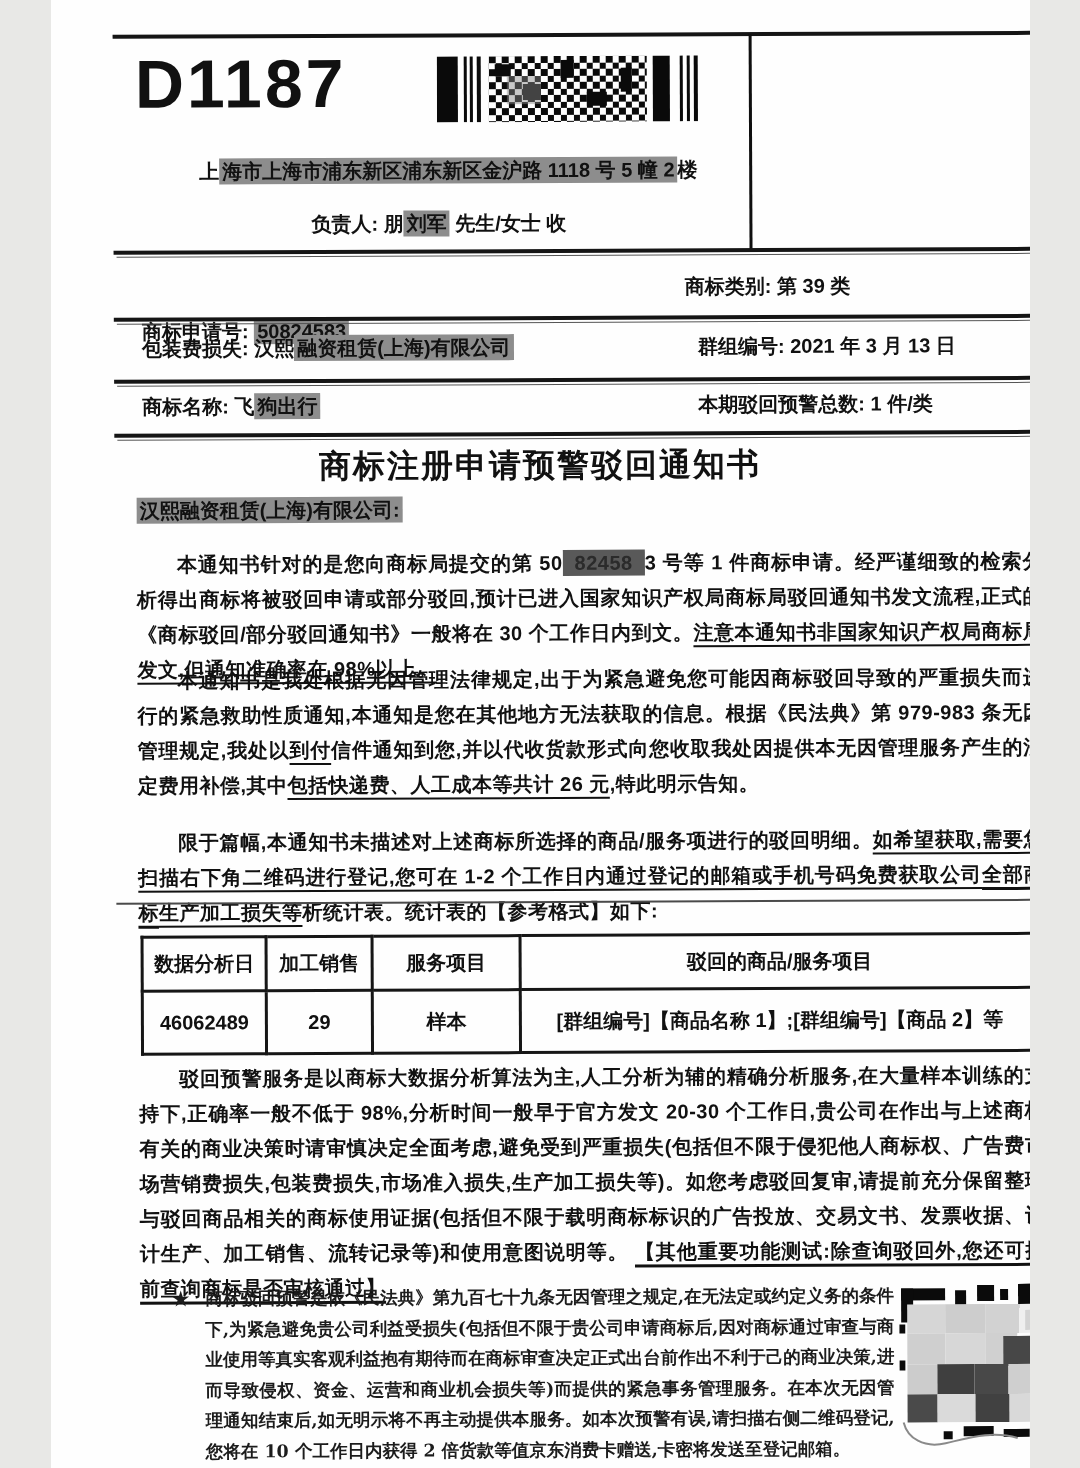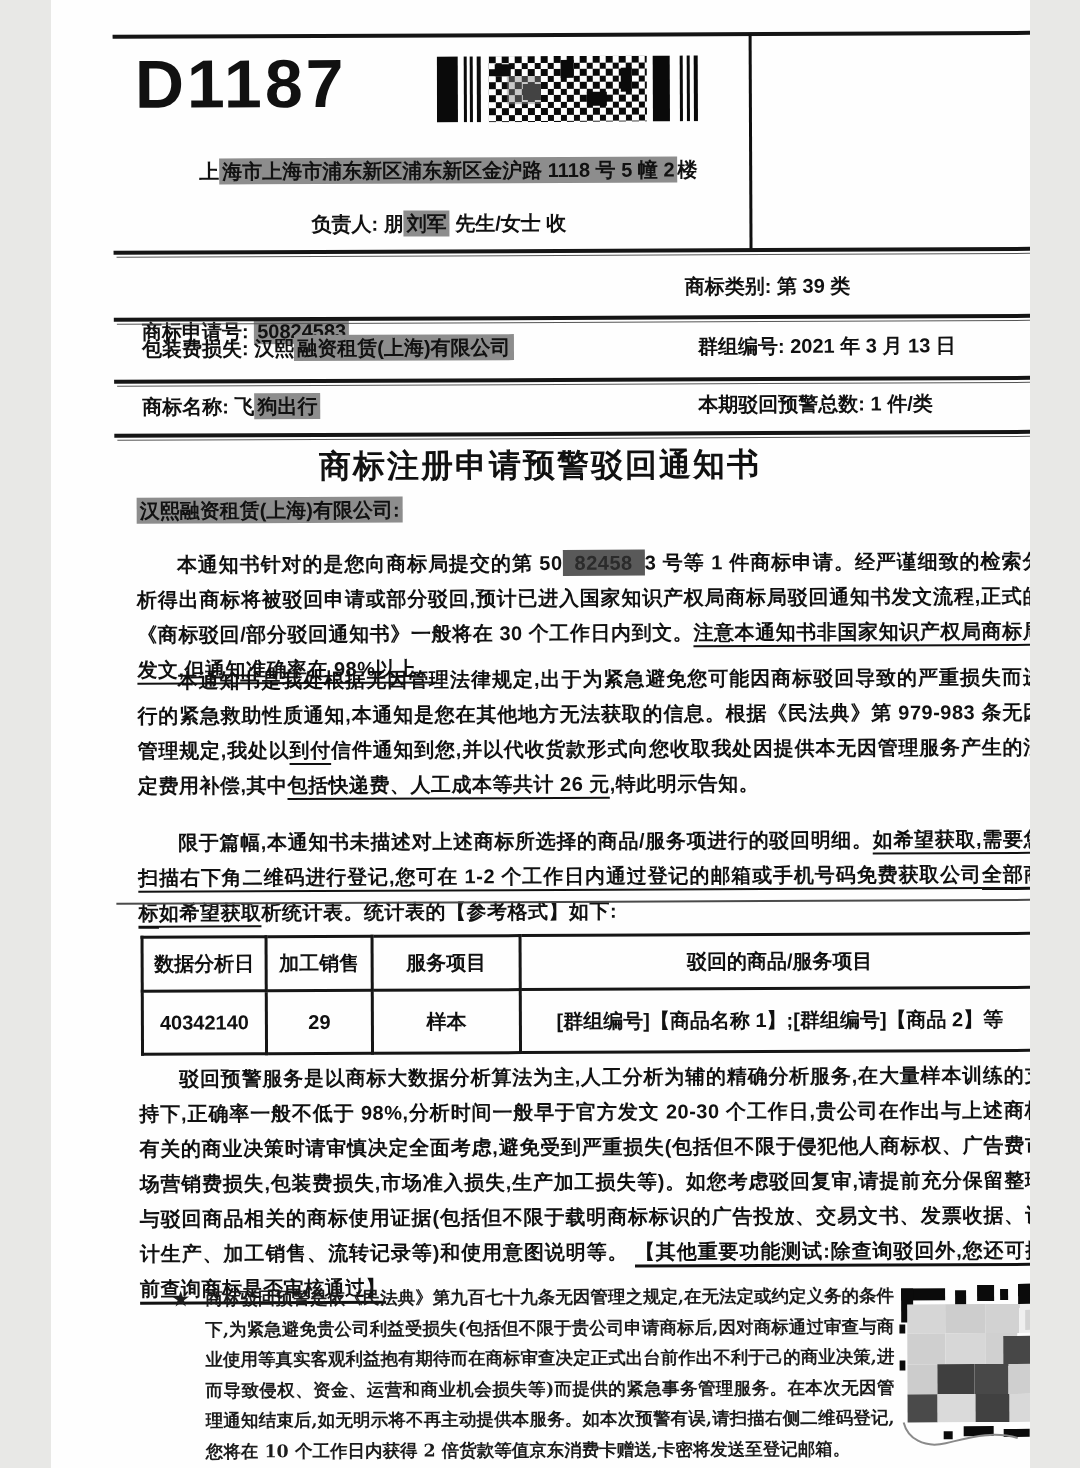--- a/index.html
+++ b/index.html
@@ -137,40 +137,40 @@
   <div class="abs title" style="top:444px;">商标注册申请预警驳回通知书</div>
 
   <div class="abs salut" style="left:86px;top:496px;">
     <span class="hl">汉熙融资租赁(上海)有限公司:</span>
   </div>
 
   <div class="abs para" style="left:86px;top:546px;width:906px;"><span>本通知书针对的是您向商标局提交的第 50</span><span class="hl2">82458</span><span>3 号等 1 件商标申请。经严谨细致的检索分析得出商标将被驳回申请或部分驳回,预计已进入国家知识产权局商标局驳回通知书发文流程,正式的《商标驳回/部分驳回通知书》一般将在 30 个工作日内到文。</span><span class="u">注意本通知书非国家知识产权局商标局发文,但通知准确率在 98%以上。</span></div>
 
   <div class="abs para" style="left:86px;top:662px;width:906px;"><span>本通知书是我处根据无因管理法律规定,出于为紧急避免您可能因商标驳回导致的严重损失而进行的紧急救助性质通知,本通知是您在其他地方无法获取的信息。根据《民法典》第 979-983 条无因管理规定,我处以</span><span class="u">到付</span><span>信件通知到您,并以代收货款形式向您收取我处因提供本无因管理服务产生的法定费用补偿,其中</span><span class="u">包括快递费、人工成本等共计 26 元</span><span>,特此明示告知。</span></div>
 
-  <div class="abs para" style="left:86px;top:824px;width:906px;"><span>限于篇幅,本通知书未描述对上述商标所选择的商品/服务项进行的驳回明细。</span><span class="u">如希望获取,需要您扫描右下角二维码进行登记,您可在 1-2 个工作日内通过登记的邮箱或手机号码免费获取公司</span><span class="ub">全部商标</span><span class="u">如希望获取</span><span>析统计表。统计表的【参考格式】如下:</span></div>
+  <div class="abs para" style="left:86px;top:824px;width:906px;"><span>限于篇幅,本通知书未描述对上述商标所选择的商品/服务项进行的驳回明细。</span><span class="u">如希望获取,需要您扫描右下角二维码进行登记,您可在 1-2 个工作日内通过登记的邮箱或手机号码免费获取公司</span><span class="ub">全部商标</span><span class="u">生产加工损失等</span><span>析统计表。统计表的【参考格式】如下:</span></div>
   <div class="thin-rule abs" style="left:64px;top:901px;width:941px;"></div>
 
   <div class="abs" style="left:88px;top:934px;">
     <table class="sample">
       <colgroup>
             <col style="width:124px">
             <col style="width:106px">
             <col style="width:148px">
             <col>
           </colgroup>
       <tbody>
             <tr>
         <th>数据分析日</th>
         <th>加工销售</th>
         <th>服务项目</th>
         <th>驳回的商品/服务项目</th>
       </tr>
       <tr>
-        <td>40342140</td>
+        <td>46062489</td>
         <td>29</td>
         <td>样本</td>
         <td>[群组编号]【商品名称 1】;[群组编号]【商品 2】等</td>
       </tr>
     </tbody>
         </table>
   </div>
 
   <div class="abs para" style="left:86px;top:1060px;width:906px;"><span>驳回预警服务是以商标大数据分析算法为主,人工分析为辅的精确分析服务,在大量样本训练的支持下,正确率一般不低于 98%,分析时间一般早于官方发文 20-30 个工作日,贵公司在作出与上述商标有关的商业决策时请审慎决定全面考虑,避免受到严重损失(包括但不限于侵犯他人商标权、广告费市场营销费损失,包装费损失,市场准入损失,生产加工损失等)。如您考虑驳回复审,请提前充分保留整理与驳回商品相关的商标使用证据(包括但不限于载明商标标识的广告投放、交易文书、发票收据、设计生产、加工销售、流转记录等)和使用意图说明等。 </span><span class="ub">【其他重要功能测试:除查询驳回外,您还可提前查询商标是否审核通过】</span></div>
 

